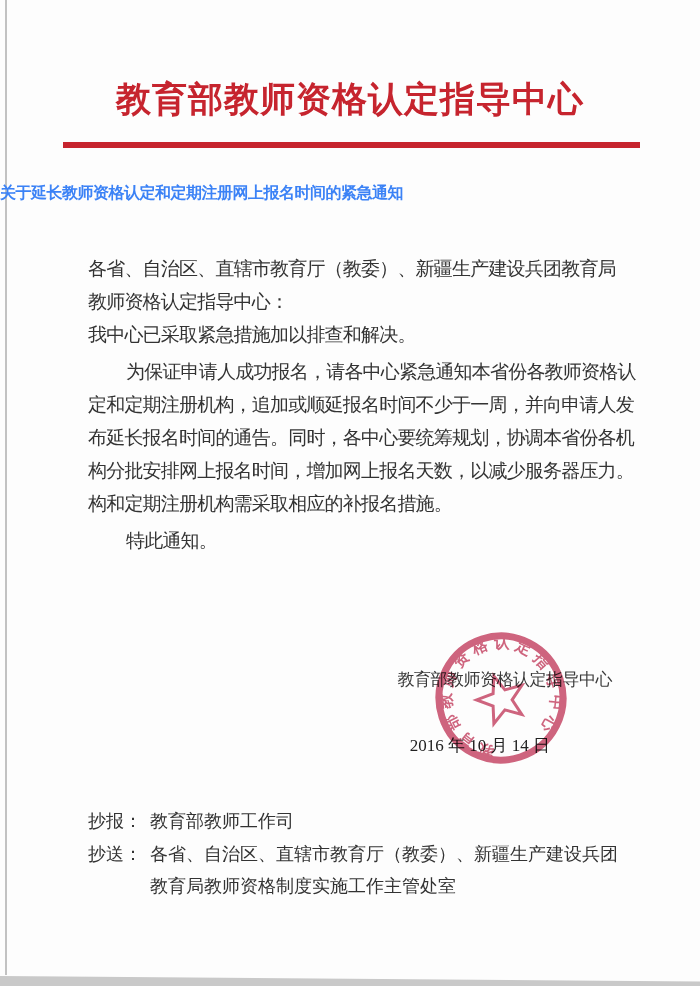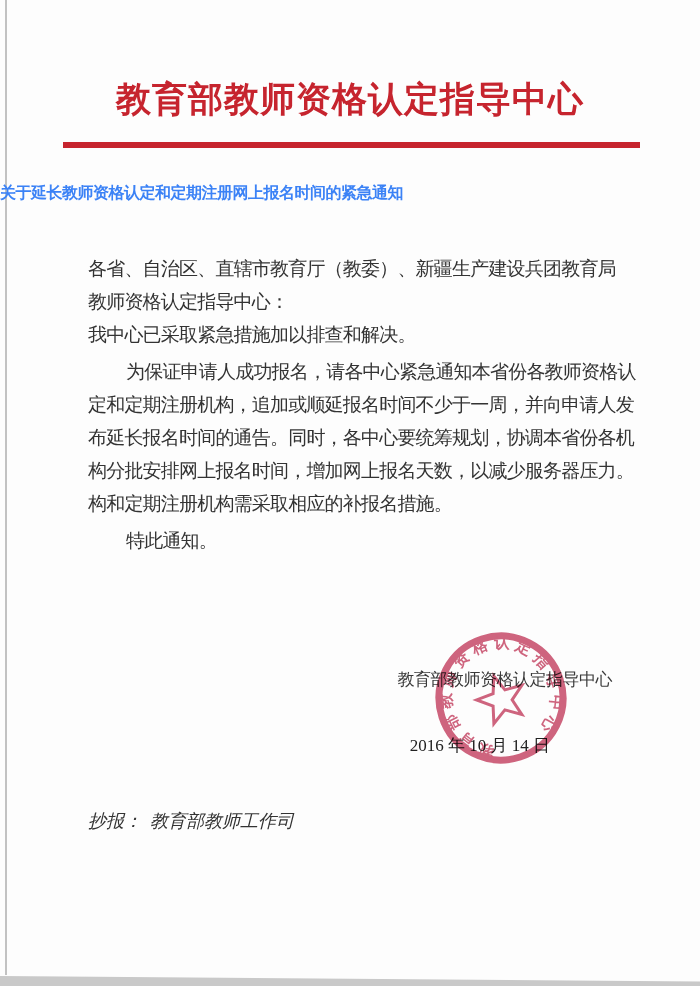--- a/index.html
+++ b/index.html
@@ -32,21 +32,21 @@
   .body-line{height:33px;font-size:19px;letter-spacing:-0.8px;white-space:nowrap;color:#333;}
   .body-line.indent{padding-left:38px;margin-top:4px;}
   
   .sig-org{position:absolute;top:668px;right:88px;font-size:17px;letter-spacing:-0.5px;color:#3a3a3a;}
   .sig-date{position:absolute;top:702px;right:150px;font-size:17px;color:#222;margin-top:32px;}
   
   .seal{position:absolute;left:430px;top:627px;width:142px;height:142px;
         transform:rotate(-18deg);mix-blend-mode:multiply;opacity:.85;}
   
   .cc-block{position:absolute;top:805px;left:88px;width:540px;font-size:18px;color:#333;}
-  .cc-row{display:flex;margin-bottom:1px;font-style:italic;}
+  .cc-row{display:flex;margin-bottom:1px;}
   .cc-label{flex:0 0 62px;line-height:32px;}
   .cc-content{line-height:32px;white-space:pre-line;}
 </style>
 </head>
 <body>
 
 <div class="page">
 
   <div class="scan-left-edge"></div>
   <div class="scan-bottom-edge"></div>
@@ -78,15 +78,20 @@
       <textPath href="#sealArc" startOffset="0" textLength="262" lengthAdjust="spacing">教育部教师资格认定指导中心</textPath>
     </text>
     <path d="M71,48 L77.2,64.5 L94.8,65.3 L81,76.2 L85.7,93.2 L71,83.5 L56.3,93.2 L61,76.2 L47.2,65.3 L64.8,64.5 Z" fill="none" stroke="#c84a68" stroke-width="3"></path>
   </svg>
 
   <div class="cc-block">
     <div class="cc-row">
       <div class="cc-label">抄报：</div>
       <div class="cc-content">教育部教师工作司</div>
     </div>
+    <div class="cc-row">
+      <div class="cc-label">抄送：</div>
+      <div class="cc-content">各省、自治区、直辖市教育厅（教委）、新疆生产建设兵团
+教育局教师资格制度实施工作主管处室</div>
+    </div>
   </div>
 
 </div>
 
 </body></html>

